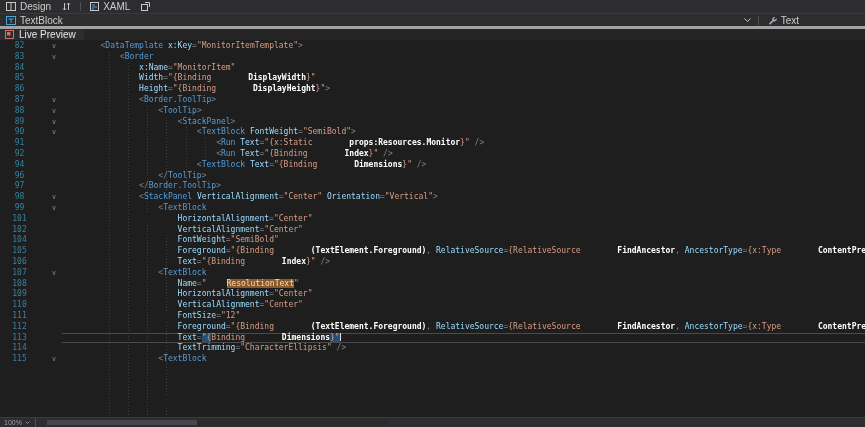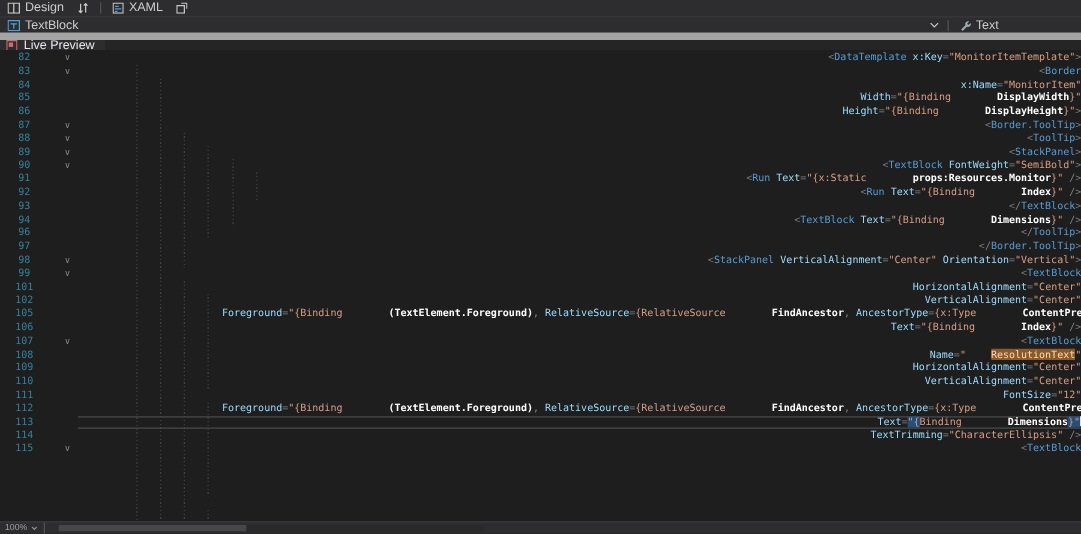--- a/index.html
+++ b/index.html
@@ -5,37 +5,37 @@
   html,body{margin:0;padding:0;}
   body{
     width:865px;height:427px;position:relative;overflow:hidden;
     background:#1E1E1E;
     font-family:"Liberation Sans","DejaVu Sans",sans-serif;
     -webkit-font-smoothing:antialiased;
   }
   .bar{position:absolute;left:0;right:0;display:flex;align-items:center;box-sizing:border-box;}
   .topbar{top:0;height:13px;background:#2D2D30;padding:0 4px;gap:7px;}
   .crumbbar{top:13px;height:13px;background:#2D2D30;border-top:1px solid #3A3A3D;padding:0 4px;gap:5px;}
-  .previewbar{top:26px;height:14px;background:#252526;border-top:6px solid #a3a3a3;padding:0;}
+  .previewbar{top:26px;height:14px;background:#252526;border-top:3px solid #a3a3a3;padding:0;}
   .bar-item{display:inline-flex;align-items:center;gap:4px;height:100%;padding:0 2px;cursor:default;}
   .bar-label{font-size:10px;color:#CCCCCC;line-height:13px;white-space:nowrap;}
   .vdiv{width:1px;height:9px;background:#505054;display:inline-block;}
   .crumb-right{margin-left:auto;display:inline-flex;align-items:center;gap:7px;padding-right:60px;}
   .preview-tab{display:inline-flex;align-items:center;gap:5px;height:100%;padding:0 8px 0 5px;background:#2D2D30;}
   .preview-tab .bar-label{color:#E8E8E8;}
 
   .editor{position:absolute;top:40px;left:0;right:0;bottom:0;background:#1E1E1E;overflow:hidden;}
   .guides{position:absolute;left:0;top:0;right:0;bottom:0;pointer-events:none;}
   .guide{position:absolute;width:1px;background:repeating-linear-gradient(to bottom,#404040 0 1px,transparent 1px 3px);}
   .lines{position:relative;padding-top:1px;}
   .row{display:flex;height:10.8px;line-height:10.8px;align-items:center;}
   .ln{flex:0 0 46px;box-sizing:border-box;text-align:center;padding-right:7px;
       font:8px/10.8px "DejaVu Sans Mono",monospace;color:#35829E;}
   .fold{flex:0 0 16px;text-align:center;font:7px/10.8px "DejaVu Sans",sans-serif;color:#858585;}
-  .ct{flex:1;white-space:pre;font:8px/10.8px "DejaVu Sans Mono",monospace;color:#D4D4D4;text-align:right;}
+  .ct{flex:1;white-space:pre;font:8px/10.8px "DejaVu Sans Mono",monospace;color:#D4D4D4;}
   .cur .ct{box-shadow:inset 0 1px 0 #4A4A4A,inset 0 -1px 0 #4A4A4A;}
   .t{color:#D4D4D4;}
   .d{color:#808080;}
   .e{color:#569CD6;}
   .a{color:#9CDCFE;}
   .v{color:#D69D85;}
   .w{color:#FFFFFF;font-weight:bold;padding-left:32px;}
   .sel{background:#264F78;}
   .find{background:#8B5A2B;color:#FFD9B8;margin-left:20px;}
   .caret{display:inline-block;width:1px;height:8px;background:#E0E0E0;vertical-align:-1px;}
@@ -178,25 +178,20 @@
           <span class="ln">91</span>
           <span class="fold"></span>
           <span class="ct"><span class="t">                                </span><span class="d">&lt;</span><span class="e">Run</span><span class="t"> </span><span class="a">Text</span><span class="d">=</span><span class="v">"{x:Static </span><span class="w">props:Resources.Monitor</span><span class="v">}"</span><span class="t"> </span><span class="d">/&gt;</span></span>
         </div>
         <div class="row">
           <span class="ln">92</span>
           <span class="fold"></span>
           <span class="ct"><span class="t">                                </span><span class="d">&lt;</span><span class="e">Run</span><span class="t"> </span><span class="a">Text</span><span class="d">=</span><span class="v">"{Binding </span><span class="w">Index</span><span class="v">}"</span><span class="t"> </span><span class="d">/&gt;</span></span>
         </div>
         <div class="row">
-          <span class="ln">93</span>
-          <span class="fold"></span>
-          <span class="ct"><span class="t">                            </span><span class="d">&lt;/</span><span class="e">TextBlock</span><span class="d">&gt;</span></span>
-        </div>
-        <div class="row">
           <span class="ln">94</span>
           <span class="fold"></span>
           <span class="ct"><span class="t">                            </span><span class="d">&lt;</span><span class="e">TextBlock</span><span class="t"> </span><span class="a">Text</span><span class="d">=</span><span class="v">"{Binding </span><span class="w">Dimensions</span><span class="v">}"</span><span class="t"> </span><span class="d">/&gt;</span></span>
         </div>
         <div class="row">
           <span class="ln">96</span>
           <span class="fold"></span>
           <span class="ct"><span class="t">                    </span><span class="d">&lt;/</span><span class="e">ToolTip</span><span class="d">&gt;</span></span>
         </div>
         <div class="row">
@@ -216,20 +211,25 @@
         </div>
         <div class="row">
           <span class="ln">101</span>
           <span class="fold"></span>
           <span class="ct"><span class="t">                        </span><span class="a">HorizontalAlignment</span><span class="d">=</span><span class="v">"Center"</span></span>
         </div>
         <div class="row">
           <span class="ln">102</span>
           <span class="fold"></span>
           <span class="ct"><span class="t">                        </span><span class="a">VerticalAlignment</span><span class="d">=</span><span class="v">"Center"</span></span>
+        </div>
+        <div class="row">
+          <span class="ln">104</span>
+          <span class="fold"></span>
+          <span class="ct"><span class="t">                        </span><span class="a">FontWeight</span><span class="d">=</span><span class="v">"SemiBold"</span></span>
         </div>
         <div class="row">
           <span class="ln">105</span>
           <span class="fold"></span>
           <span class="ct"><span class="t">                        </span><span class="a">Foreground</span><span class="d">=</span><span class="v">"{Binding </span><span class="w">(TextElement.Foreground)</span><span class="d">, </span><span class="a">RelativeSource</span><span class="d">=</span><span class="v">{RelativeSource </span><span class="w">FindAncestor</span><span class="d">, </span><span class="a">AncestorType</span><span class="d">=</span><span class="v">{x:Type </span><span class="w">ContentPresenter</span><span class="v">}}}"</span></span>
         </div>
         <div class="row">
           <span class="ln">106</span>
           <span class="fold"></span>
           <span class="ct"><span class="t">                        </span><span class="a">Text</span><span class="d">=</span><span class="v">"{Binding </span><span class="w">Index</span><span class="v">}"</span><span class="t"> </span><span class="d">/&gt;</span></span>

